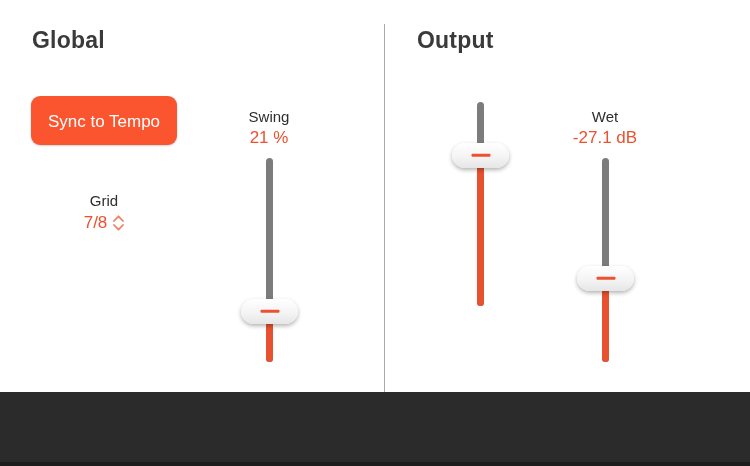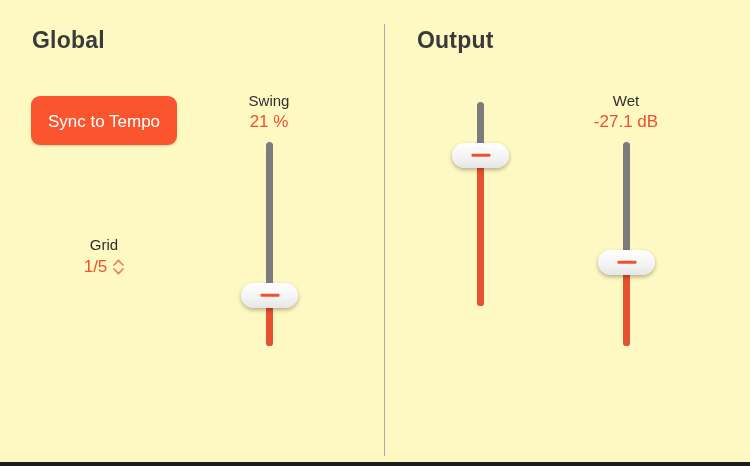--- a/index.html
+++ b/index.html
@@ -10,22 +10,22 @@
     width: 750px;
     height: 466px;
     font-family: "Liberation Sans", sans-serif;
     background: #2b2b2b;
     overflow: hidden;
   }
 
   .panel {
     position: relative;
     width: 750px;
-    height: 462px;
-    background: #fef9c3;
+    height: 392px;
+    background: #ffffff;
     overflow: hidden;
   }
 
   .bottom-edge {
     position: absolute;
     left: 0;
     top: 462px;
     width: 750px;
     height: 4px;
     background: #1d1d1d;
@@ -73,21 +73,20 @@
     box-shadow: 0 1px 2px rgba(0,0,0,0.18);
   }
 
   
   .stepper {
     position: absolute;
     left: 52px;
     top: 192px;
     width: 104px;
     text-align: center;
-    margin-top: 44px;
   }
   .stepper .ctl-label {
     display: block;
     font-size: 15px;
     color: #2e2e2e;
     margin-bottom: 4px;
   }
   .stepper-row {
     display: flex;
     align-items: center;
@@ -113,20 +112,21 @@
     position: absolute;
     width: 120px;
     text-align: center;
   }
   .slider .ctl-label {
     display: block;
     font-size: 15px;
     color: #2e2e2e;
     margin-bottom: 3px;
     white-space: nowrap;
+    margin-top: 16px;
   }
   .slider .ctl-value {
     display: block;
     font-size: 17px;
     color: #ed5130;
     white-space: nowrap;
   }
 
   .track-wrap {
     position: relative;
@@ -167,39 +167,39 @@
     top: 50%;
     transform: translate(-50%, -50%);
     width: 19px;
     height: 2.5px;
     background: #ed5130;
     border-radius: 1px;
   }
 
   #slider-swing { left: 209px; top: 92px; }
   #slider-dry   { left: 420px; top: 92px; }
-  #slider-wet   { left: 566px; top: 92px; }
+  #slider-wet   { left: 545px; top: 92px; }
 </style>
 </head>
 <body>
 
 <div class="panel">
 
   <div class="section-title" id="title-global">Global</div>
 
   <div class="section-title" id="title-output">Output</div>
 
   <div class="divider"></div>
 
   <button class="sync-button">Sync to Tempo</button>
 
   <div class="stepper">
     <span class="ctl-label">Grid</span>
     <div class="stepper-row">
-      <span class="stepper-value">1/5</span>
+      <span class="stepper-value">7/8</span>
       <span class="chev">
         <span>
           <svg width="11" height="7" viewBox="0 0 11 7">
             <polyline points="1,6 5.5,1.3 10,6" fill="none" stroke="#f08266" stroke-width="1.8" stroke-linecap="round" stroke-linejoin="round"></polyline>
           </svg>
         </span>
         <span>
           <svg width="11" height="7" viewBox="0 0 11 7">
             <polyline points="1,1 5.5,5.7 10,1" fill="none" stroke="#f08266" stroke-width="1.8" stroke-linecap="round" stroke-linejoin="round"></polyline>
           </svg>

